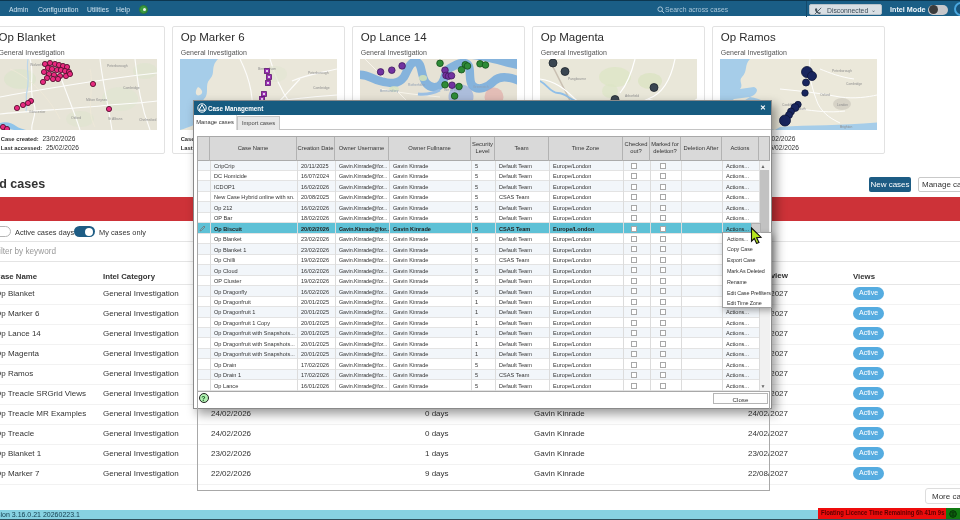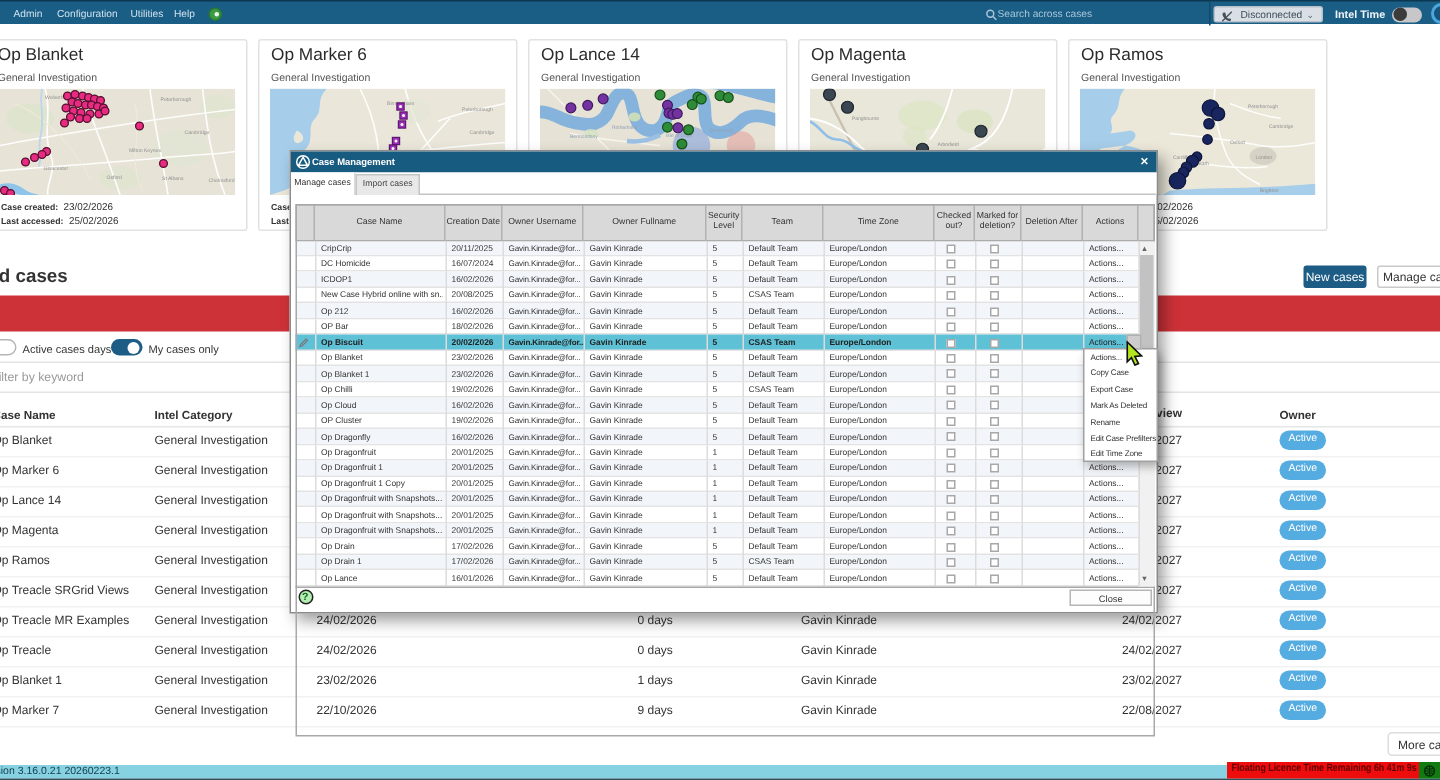--- a/index.html
+++ b/index.html
@@ -23,21 +23,21 @@
   <div class="abs" style="left:665px;top:4.5px;font-size:6.8px;color:#a9c6d8;">Search across cases</div>
   <div class="abs" style="left:806px;top:0;width:1px;height:16px;background:#134a6b;"></div>
   <div class="abs" style="left:809px;top:2.5px;width:73px;height:11px;background:#d9dfe4;border-radius:2px;border:1px solid #b8c2ca;">
      <svg class="abs" style="left:4px;top:2px;" width="8" height="8" viewBox="0 0 8 8">
           <path d="M1.5,1.5 C2.5,1 3,1.5 3.2,2.3 C3.4,3 3,3.6 3.6,4.4 C4.2,5.2 5,5.6 5.7,5.4 C6.5,5.2 7,5.8 6.5,6.6 C6,7.4 4.5,7 3.2,6 C1.9,5 0.8,3.4 1,2.2 Z" fill="#45525c"></path>
           <path d="M0.8,7.2 L7.2,0.8" stroke="#45525c" stroke-width=".9"></path>
         </svg>
      <span class="abs" style="left:17px;top:2px;font-size:6.8px;color:#3c4c58;">Disconnected</span>
      <span class="abs" style="left:61px;top:1.5px;font-size:6px;color:#5a6a74;">⌄</span>
   </div>
-  <div class="abs" style="left:890px;top:4px;font-size:7.2px;color:#f0f6fa;font-weight:bold;">Intel Time</div>
+  <div class="abs" style="left:890px;top:4px;font-size:7.2px;color:#f0f6fa;font-weight:bold;">Intel Mode</div>
   <div class="abs" style="left:928px;top:3.5px;width:20px;height:10px;border-radius:5px;background:#c7c7ca;">
      <div class="abs" style="left:0.5px;top:0.5px;width:9px;height:9px;border-radius:50%;background:#3b3b3b;"></div>
       </div>
   <div class="abs" style="left:954px;top:1px;width:14px;height:14px;border-radius:50%;border:2.5px solid #4aa7de;background:#17537a;"></div>
 </div>
 
 <div class="abs" style="left:-8.3px;top:25.5px;width:173.5px;height:128px;background:#fff;border:1px solid #e2e2e2;border-radius:2px;">
   <div class="abs" style="left:5.8px;top:4px;font-size:11.5px;color:#2b2b2b;">Op Blanket</div>
   <div class="abs" style="left:5.8px;top:22px;font-size:7px;color:#555;">General Investigation</div>
   <div class="abs" style="left:7.5px;top:32.5px;width:157px;height:71px;overflow:hidden;"><svg width="157" height="71" viewBox="0 0 157 71">
@@ -266,21 +266,21 @@
   <div class="abs" style="left:11px;top:1.5px;width:8px;height:8px;border-radius:50%;background:#fff;"></div>
     </div>
 <div class="abs" style="left:99px;top:227.5px;font-size:7.4px;color:#333;">My cases only</div>
 <div class="abs" style="left:0;top:240.5px;width:960px;height:1px;background:#e4e4e4;"></div>
 <div class="abs" style="left:-3.2px;top:246.5px;font-size:8.2px;color:#999;">filter by keyword</div>
 <div class="abs" style="left:0;top:261px;width:960px;height:1px;background:#e4e4e4;"></div>
 
 <div class="abs" style="left:-5px;top:271.5px;font-size:7.8px;font-weight:bold;color:#333;">Case Name</div>
 <div class="abs" style="left:103px;top:271.5px;font-size:7.8px;font-weight:bold;color:#333;">Intel Category</div>
 <div class="abs" style="left:642px;top:271px;width:146px;font-size:8px;font-weight:bold;color:#333;text-align:right;">Next review</div>
-<div class="abs" style="left:853px;top:271.5px;font-size:7.8px;font-weight:bold;color:#333;">Owner</div>
+<div class="abs" style="left:853px;top:271.5px;font-size:7.8px;font-weight:bold;color:#333;">Views</div>
 
 <div class="abs" style="left:0;top:283.5px;width:960px;height:1px;background:#e6e6e6;"></div>
 <div class="abs" style="left:-5px;top:289px;font-size:8px;color:#333;">Op Blanket</div>
 <div class="abs" style="left:103px;top:289px;font-size:8px;color:#333;">General Investigation</div>
 <div class="abs" style="left:211px;top:289px;font-size:8px;color:#333;">23/02/2026</div>
 <div class="abs" style="left:425px;top:289px;font-size:8px;color:#333;">0 days</div>
 <div class="abs" style="left:534px;top:289px;font-size:8px;color:#333;">Gavin Kinrade</div>
 <div class="abs" style="left:642px;top:289px;width:146px;font-size:8px;color:#333;text-align:right;">23/02/2027</div>
 <div class="abs" style="left:853px;top:287px;width:31px;height:12.5px;background:#55ace0;border-radius:7px;color:#fff;font-size:7px;text-align:center;line-height:12.5px;">Active</div>
 <div class="abs" style="left:0;top:303.5px;width:960px;height:1px;background:#f2f2f2;"></div>
@@ -343,21 +343,21 @@
 <div class="abs" style="left:-5px;top:449px;font-size:8px;color:#333;">Op Blanket 1</div>
 <div class="abs" style="left:103px;top:449px;font-size:8px;color:#333;">General Investigation</div>
 <div class="abs" style="left:211px;top:449px;font-size:8px;color:#333;">23/02/2026</div>
 <div class="abs" style="left:425px;top:449px;font-size:8px;color:#333;">1 days</div>
 <div class="abs" style="left:534px;top:449px;font-size:8px;color:#333;">Gavin Kinrade</div>
 <div class="abs" style="left:642px;top:449px;width:146px;font-size:8px;color:#333;text-align:right;">23/02/2027</div>
 <div class="abs" style="left:853px;top:447px;width:31px;height:12.5px;background:#55ace0;border-radius:7px;color:#fff;font-size:7px;text-align:center;line-height:12.5px;">Active</div>
 <div class="abs" style="left:0;top:463.5px;width:960px;height:1px;background:#f2f2f2;"></div>
 <div class="abs" style="left:-5px;top:469px;font-size:8px;color:#333;">Op Marker 7</div>
 <div class="abs" style="left:103px;top:469px;font-size:8px;color:#333;">General Investigation</div>
-<div class="abs" style="left:211px;top:469px;font-size:8px;color:#333;">22/10/2026</div>
+<div class="abs" style="left:211px;top:469px;font-size:8px;color:#333;">22/02/2026</div>
 <div class="abs" style="left:425px;top:469px;font-size:8px;color:#333;">9 days</div>
 <div class="abs" style="left:534px;top:469px;font-size:8px;color:#333;">Gavin Kinrade</div>
 <div class="abs" style="left:642px;top:469px;width:146px;font-size:8px;color:#333;text-align:right;">22/08/2027</div>
 <div class="abs" style="left:853px;top:467px;width:31px;height:12.5px;background:#55ace0;border-radius:7px;color:#fff;font-size:7px;text-align:center;line-height:12.5px;">Active</div>
 <div class="abs" style="left:0;top:483.5px;width:960px;height:1px;background:#f2f2f2;"></div>
 <div class="abs" style="left:925px;top:488px;width:55px;height:16px;background:#fff;border:1px solid #ddd;border-radius:3px;font-size:8px;color:#333;text-align:left;padding-left:6px;line-height:15px;">More cases</div>
 
 <div class="abs" style="left:0;top:509.5px;width:960px;height:9px;background:#87d2e2;"></div>
 <div class="abs" style="left:0;top:518.5px;width:960px;height:1.5px;background:#30505c;"></div>
 <div class="abs" style="left:-13.5px;top:510.5px;font-size:7px;color:#133c4c;">Version 3.16.0.21 20260223.1</div>

